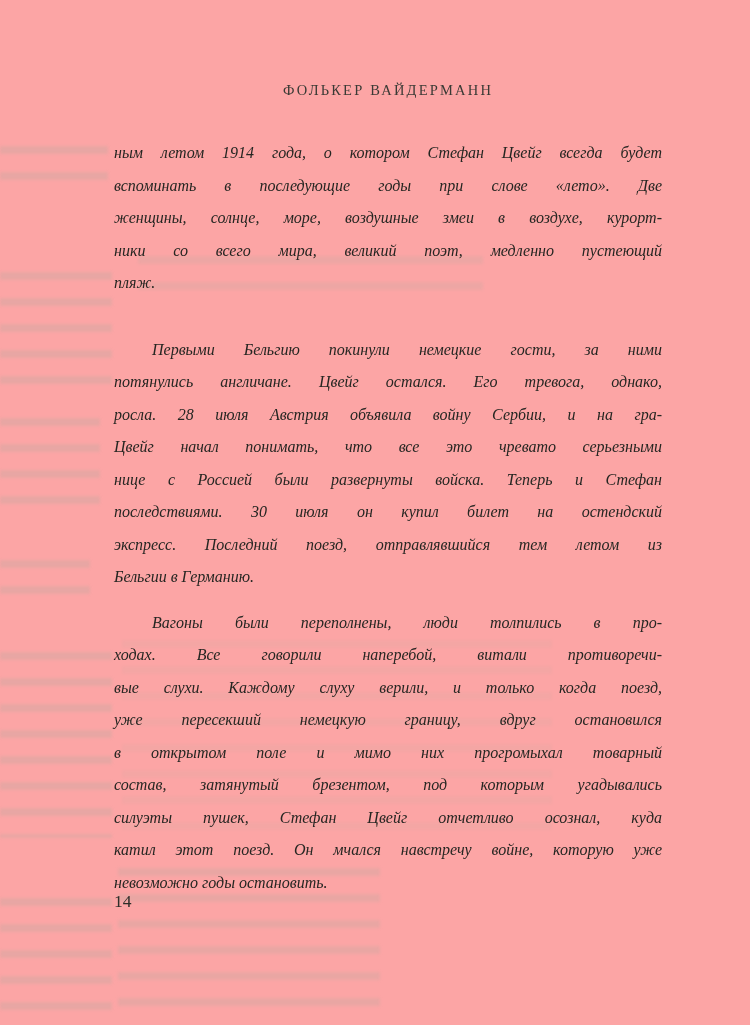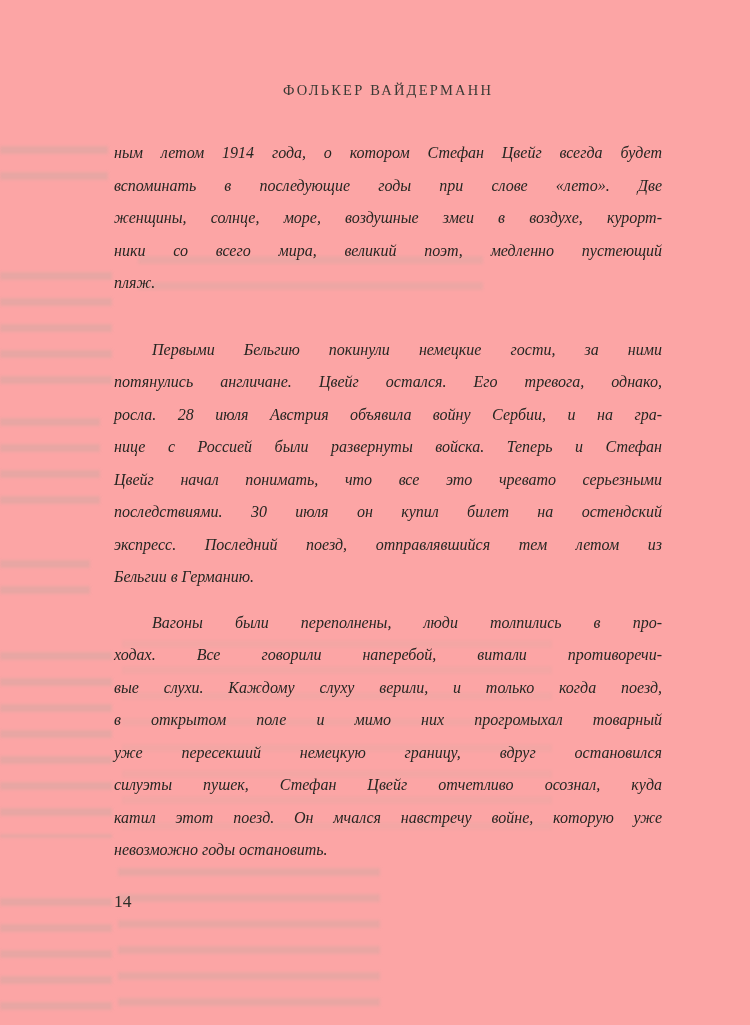--- a/index.html
+++ b/index.html
@@ -115,32 +115,33 @@
         <div class="bline">ным летом 1914 года, о котором Стефан Цвейг всегда будет</div>
         <div class="bline">вспоминать в последующие годы при слове «лето». Две</div>
         <div class="bline">женщины, солнце, море, воздушные змеи в воздухе, курорт-</div>
         <div class="bline">ники со всего мира, великий поэт, медленно пустеющий</div>
         <div class="bline last">пляж.</div>
       </div>
       <div class="para indent">
         <div class="bline">Первыми Бельгию покинули немецкие гости, за ними</div>
         <div class="bline">потянулись англичане. Цвейг остался. Его тревога, однако,</div>
         <div class="bline">росла. 28 июля Австрия объявила войну Сербии, и на гра-</div>
+        <div class="bline">Цвейг начал понимать, что все это чревато серьезными</div>
         <div class="bline">нице с Россией были развернуты войска. Теперь и Стефан</div>
-        <div class="bline">Цвейг начал понимать, что все это чревато серьезными</div>
         <div class="bline">последствиями. 30 июля он купил билет на остендский</div>
         <div class="bline">экспресс. Последний поезд, отправлявшийся тем летом из</div>
         <div class="bline last">Бельгии в Германию.</div>
       </div>
       <div class="para indent">
         <div class="bline">Вагоны были переполнены, люди толпились в про-</div>
         <div class="bline">ходах. Все говорили наперебой, витали противоречи-</div>
         <div class="bline">вые слухи. Каждому слуху верили, и только когда поезд,</div>
+        <div class="bline">уже пересекший немецкую границу, вдруг остановился</div>
         <div class="bline">в открытом поле и мимо них прогромыхал товарный</div>
-        <div class="bline">уже пересекший немецкую границу, вдруг остановился</div>
+        <div class="bline">состав, затянутый брезентом, под которым угадывались</div>
         <div class="bline">силуэты пушек, Стефан Цвейг отчетливо осознал, куда</div>
         <div class="bline">катил этот поезд. Он мчался навстречу войне, которую уже</div>
         <div class="bline last">невозможно годы остановить.</div>
       </div>
     </div>
 
   <div class="page-number">14</div>
 
 </div>
 

